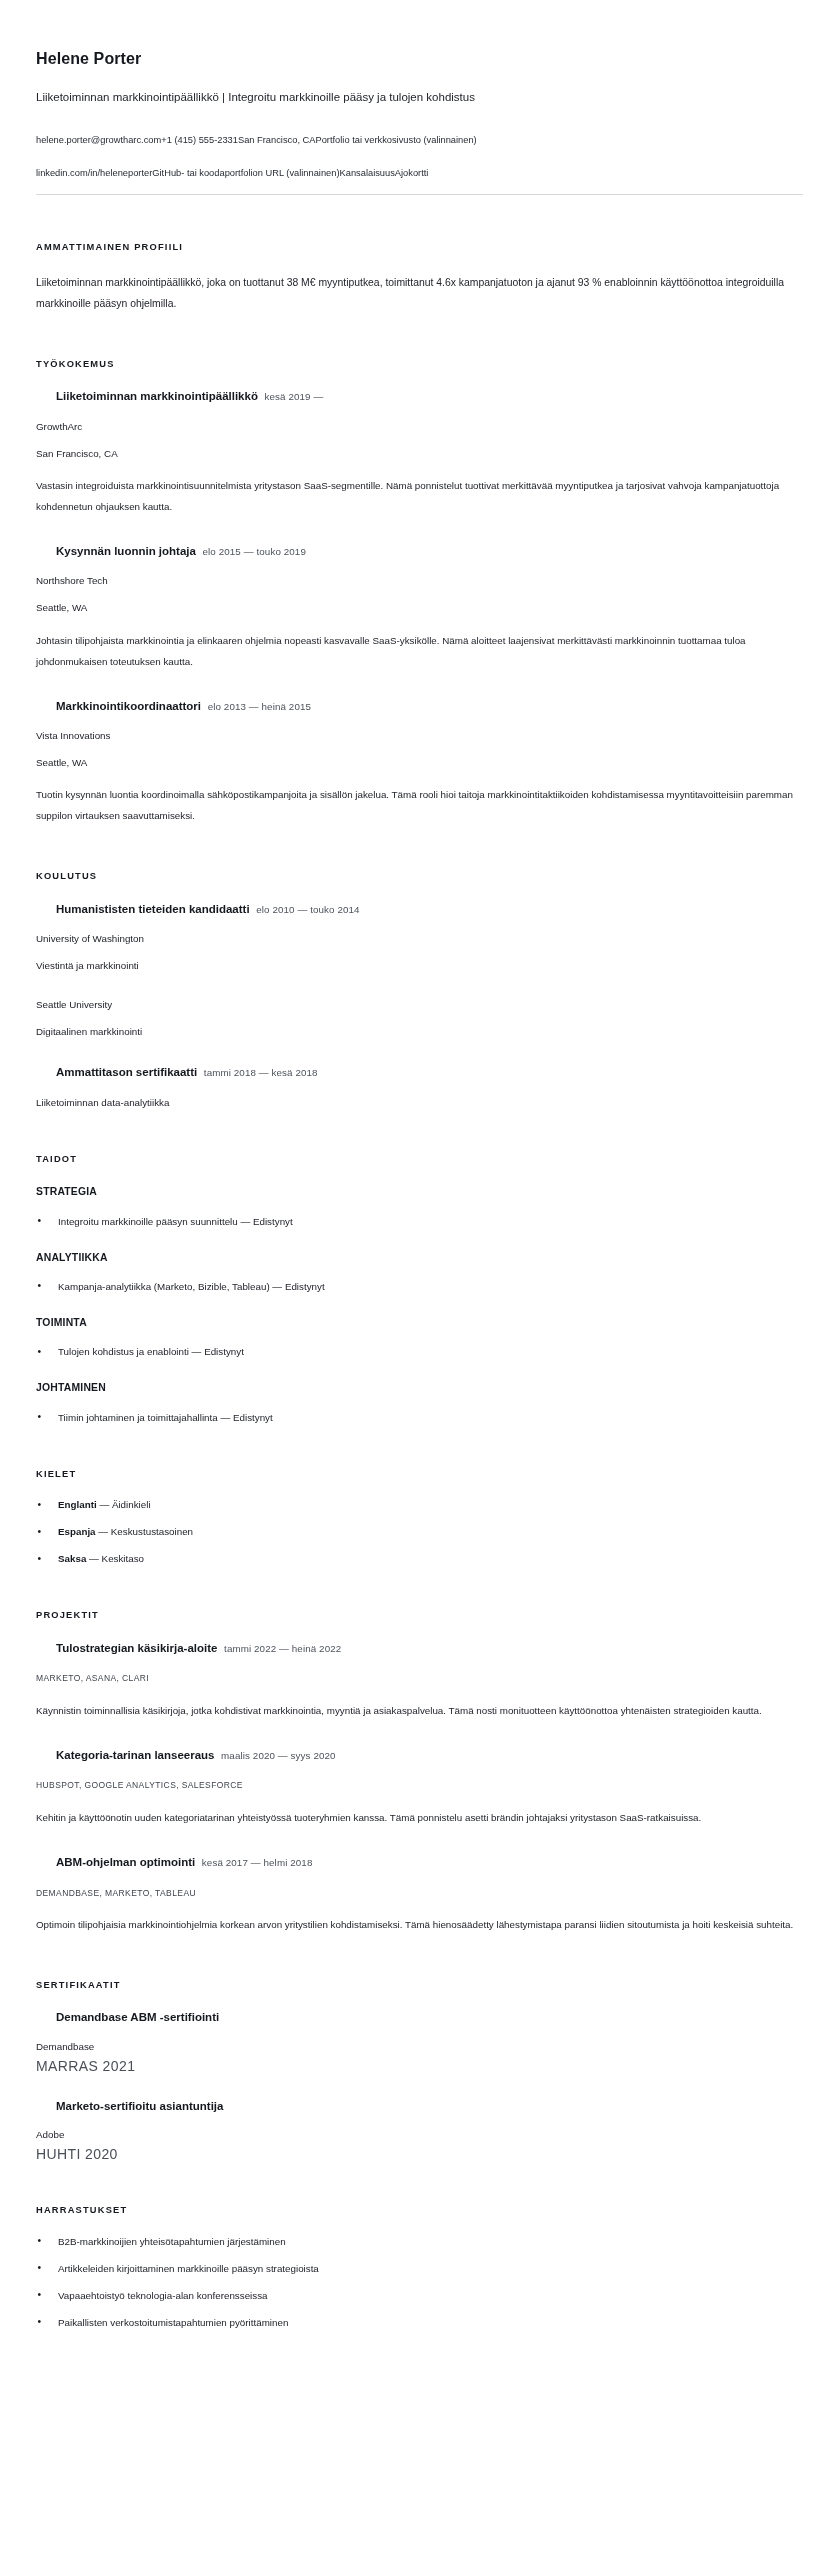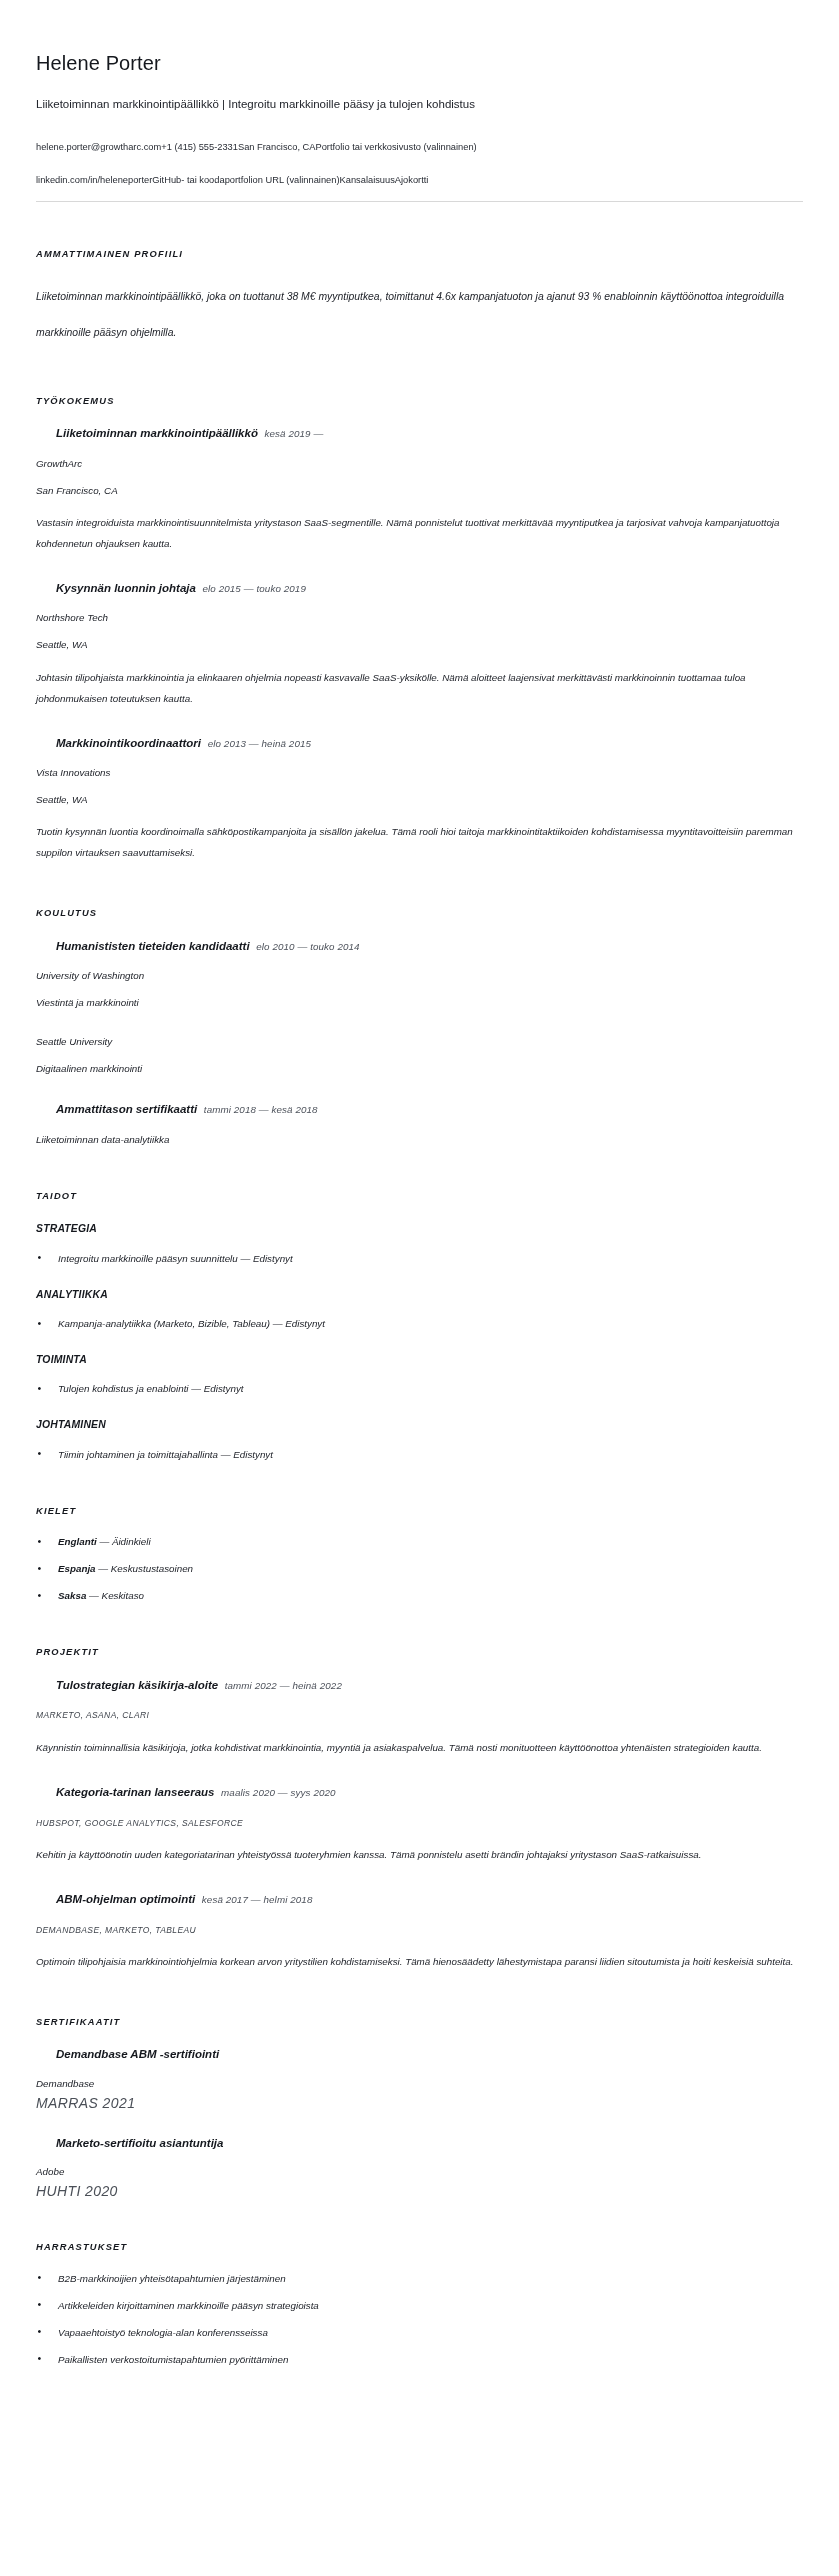--- a/index.html
+++ b/index.html
@@ -5,35 +5,35 @@
   html,body{margin:0;padding:0;background:#ffffff;}
   body{
     width:839px;
     min-height:2576px;
     box-sizing:border-box;
     padding:0 36px 38px 36px;
     font-family:"Liberation Sans","DejaVu Sans",sans-serif;
     color:#22252c;
     -webkit-font-smoothing:antialiased;
   }
-  .h-name{font-size:20px;font-weight:400;color:#15181e;padding-top:39px;line-height:1.1;letter-spacing:0.1px;}
+  .h-name{font-size:16px;font-weight:700;color:#15181e;padding-top:39px;line-height:1.1;letter-spacing:0.1px;}
   .h-sub{font-size:11.5px;margin-top:23px;color:#22252c;line-height:1.3;}
   .h-contact{margin-top:18.6px;font-size:9.3px;line-height:33px;color:#272b33;}
   .h-contact .seg{white-space:pre-wrap;}
   .h-divider{border:none;border-top:1.1px solid #d8d8d8;margin:4.4px 0 0 0;}
-  section{margin-top:44px;font-style:italic;}
+  section{margin-top:44px;}
   h2.sec{font-size:9.3px;font-weight:700;letter-spacing:1.2px;color:#15181e;margin:0;line-height:13px;}
   .sec-body{margin-top:17.5px;}
   .entry + .entry{margin-top:26px;}
   .e-title{font-size:11.5px;font-weight:700;color:#15181e;line-height:16.4px;margin:0;padding-left:20px;}
   .e-date{font-size:9.8px;font-weight:400;color:#4d525b;margin-left:6.6px;letter-spacing:0.1px;}
   .e-date.wide{margin-left:52px;}
   .e-row{font-size:9.8px;margin-top:14px;line-height:13px;color:#22252c;}
   .e-desc{font-size:9.8px;line-height:21px;margin-top:15.3px;max-width:769px;color:#22252c;}
-  .p-profile{font-size:10.4px;line-height:36px;margin:0;max-width:770px;color:#22252c;}
+  .p-profile{font-size:10.4px;line-height:21px;margin:0;max-width:770px;color:#22252c;}
   .tools{font-size:8.5px;letter-spacing:0.4px;color:#3f444c;margin-top:16.4px;line-height:11px;}
   .certdate{font-size:14px;letter-spacing:0.4px;color:#4a4f57;margin-top:8px;line-height:11px;}
   .skill-group{margin-top:23px;}
   .skill-group:first-child{margin-top:19.7px;}
   h3.group{font-size:10.4px;font-weight:700;letter-spacing:0.2px;margin:0;color:#15181e;line-height:14px;}
   ul.blist{list-style:none;margin:15.3px 0 0 0;padding:0;}
   ul.blist li{position:relative;padding-left:22px;font-size:9.8px;line-height:13px;margin-top:14px;color:#22252c;}
   ul.blist li:first-child{margin-top:0;}
   ul.blist li::before{content:"\2022";position:absolute;left:1.6px;top:-0.5px;font-size:10.4px;color:#15181e;}
   .lang-name{font-weight:600;color:#15181e;}

